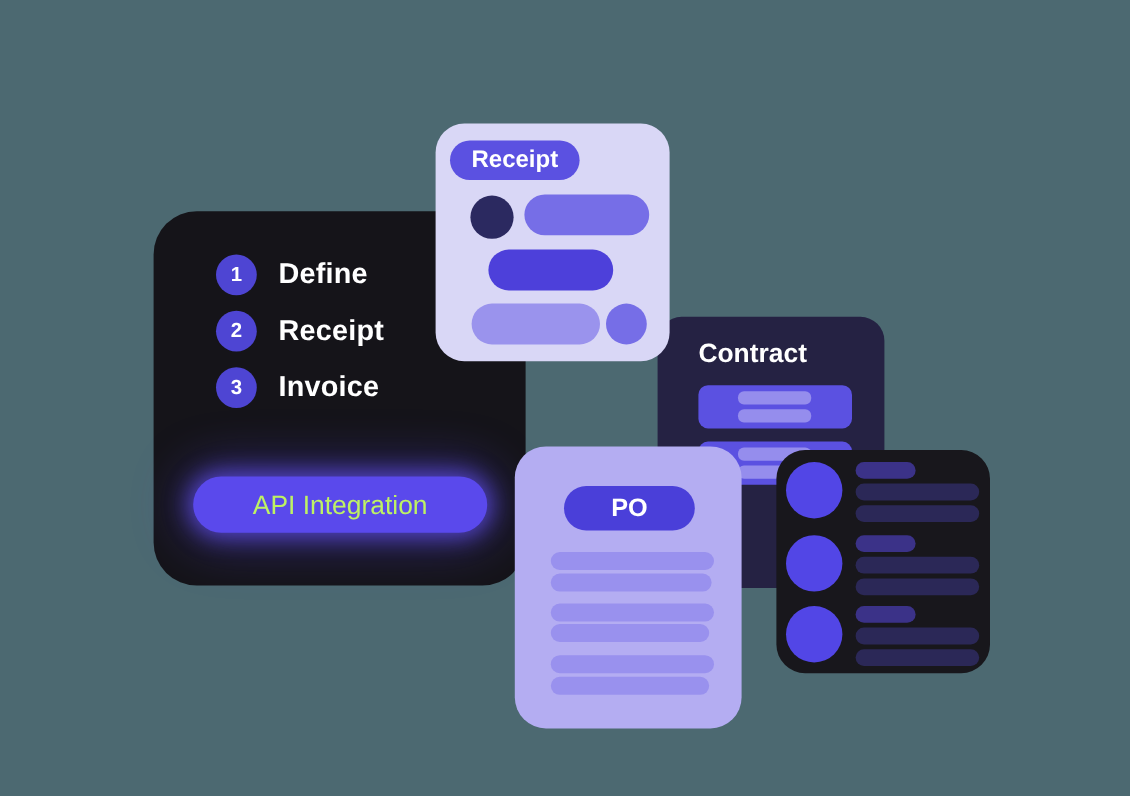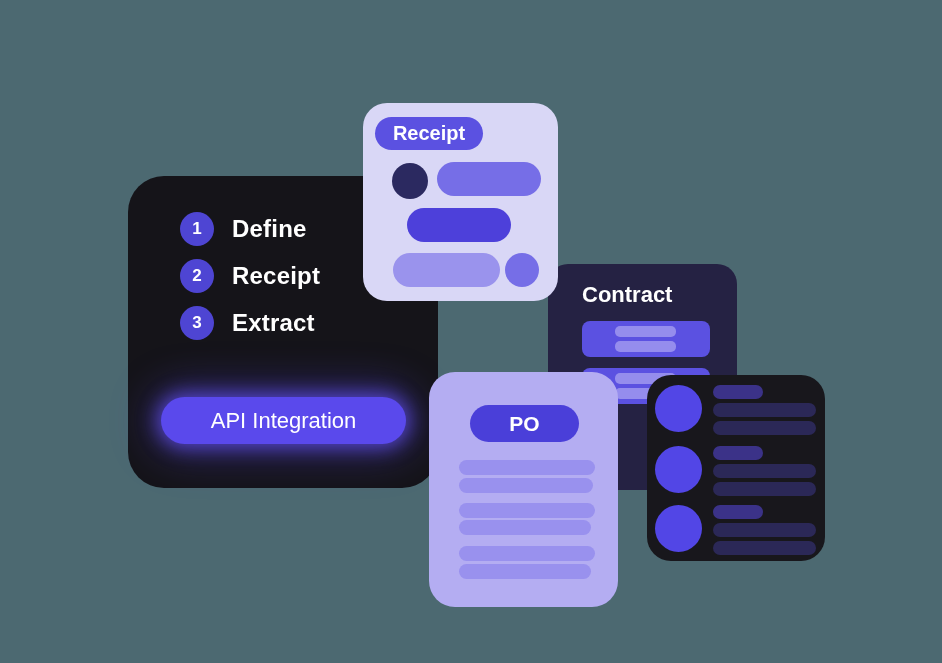--- a/index.html
+++ b/index.html
@@ -36,21 +36,21 @@
 
   
   .steps-panel{left:128px;top:176px;width:310px;height:312px;background:var(--dark-panel);
     border-radius:36px;z-index:1;}
   .step-row{position:absolute;left:52px;display:flex;align-items:center;height:34px;}
   .step-row.r1{top:36px;} .step-row.r2{top:83px;} .step-row.r3{top:130px;}
   .step-num{width:34px;height:34px;border-radius:50%;background:var(--number-circle);
     color:#fff;font-size:17px;font-weight:700;display:flex;align-items:center;justify-content:center;}
   .step-label{color:#ffffff;font-size:24px;font-weight:700;margin-left:18px;letter-spacing:.2px;}
   .api-btn{position:absolute;left:33px;top:221px;width:245px;height:47px;border-radius:24px;
-    background:var(--accent);color:#ffffff;font-size:22px;font-weight:500;border:none;
+    background:var(--accent);color:#bef264;font-size:22px;font-weight:500;border:none;
     display:flex;align-items:center;justify-content:center;cursor:pointer;
     box-shadow:0 0 18px 4px rgba(104,84,255,.65), 0 0 42px 10px rgba(90,70,240,.38);}
 
   
   .invoice-card{left:618px;top:57px;width:190px;height:234px;background:var(--invoice-bg);
     border-radius:20px;z-index:1;}
   .invoice-title{position:absolute;left:36px;top:25px;color:#fff;font-size:22px;font-weight:600;}
   .invoice-row{position:absolute;left:32px;width:128px;height:36px;border-radius:18px;
     background:var(--lavender-row);}
   .invoice-row.r1{top:62px;} .invoice-row.r2{top:110px;} .invoice-row.r3{top:158px;}
@@ -119,21 +119,21 @@
     <div class="step-row r1">
       <div class="step-num">1</div>
       <div class="step-label">Define</div>
     </div>
     <div class="step-row r2">
       <div class="step-num">2</div>
       <div class="step-label">Receipt</div>
     </div>
     <div class="step-row r3">
       <div class="step-num">3</div>
-      <div class="step-label">Extract</div>
+      <div class="step-label">Invoice</div>
     </div>
     <button class="api-btn">API Integration</button>
   </div>
 
 
   <div class="card contract-card">
     <div class="contract-title">Contract</div>
     <div class="contract-block b1">
       <div class="bar a"></div>
       <div class="bar b"></div>

